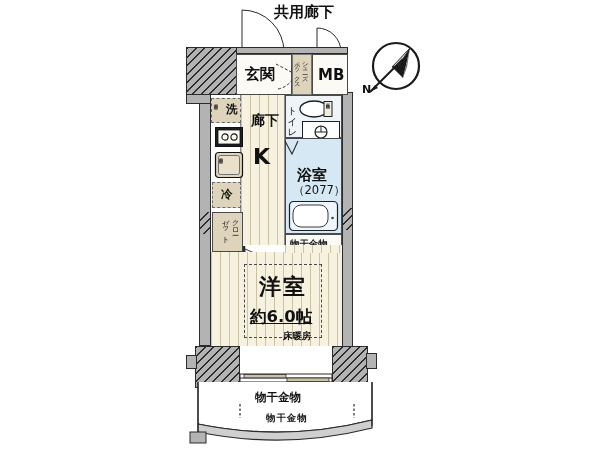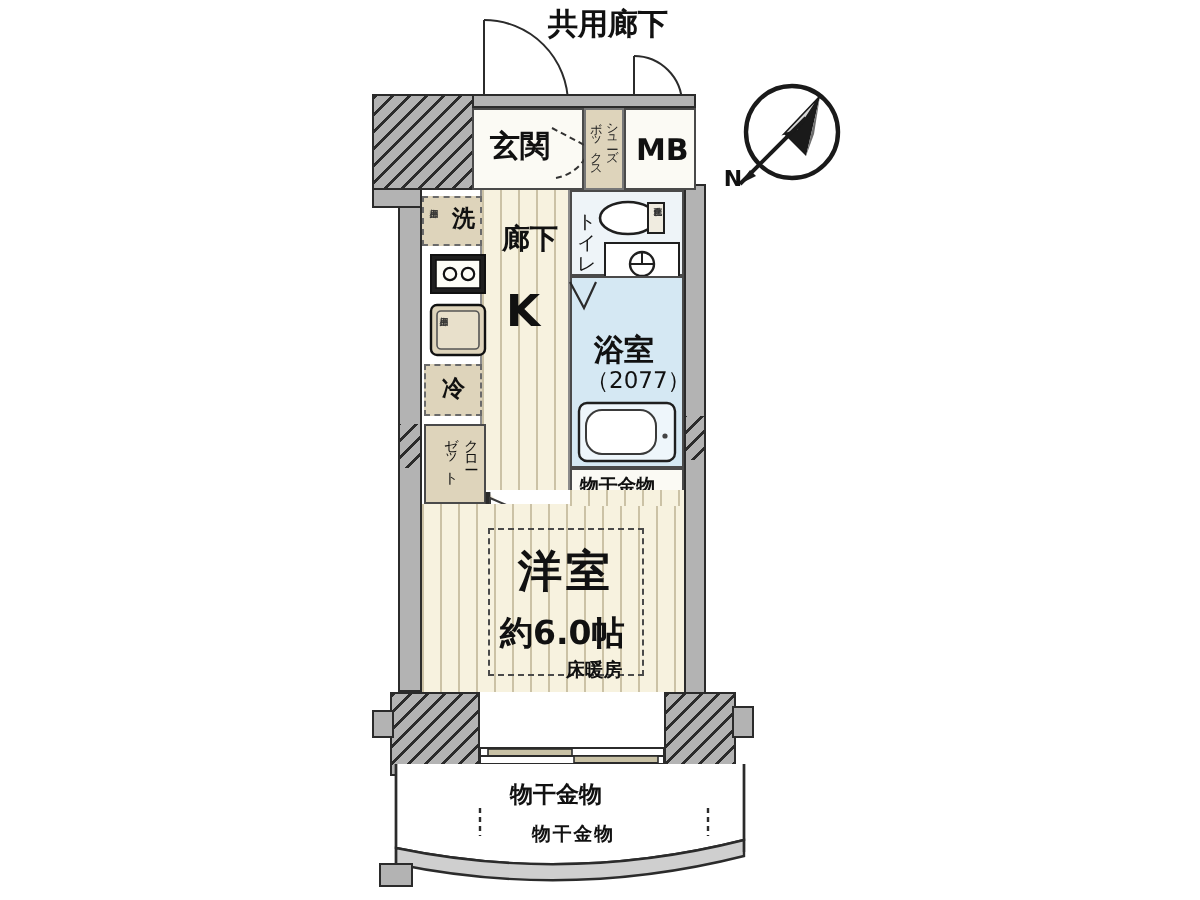--- a/index.html
+++ b/index.html
@@ -194,21 +194,21 @@
     </svg>
   </div>
 
   <div class="ab floor-plain outline" style="left:285px;top:234px;width:57px;height:18px;"></div>
   <div class="lbl bold s9" style="left:290px;top:239px;">物干金物</div>
 
   <div class="ab floor-wood" style="left:211px;top:252px;width:131px;height:94px;"></div>
   <div class="ab floor-wood" style="left:285px;top:245px;width:57px;height:8px;"></div>
   <div class="ab dash2" style="left:244px;top:264px;width:78px;height:74px;"></div>
   <div class="lbl bold s22" style="left:259px;top:276px;letter-spacing:2px;">洋室</div>
-  <div class="lbl bold s16" style="left:250px;top:309px;">約6.0帖</div>
+  <div class="lbl bold s16" style="left:250px;top:309px;text-decoration:underline;">約6.0帖</div>
   <div class="lbl bold s9" style="left:283px;top:331px;">床暖房</div>
 
   <div class="ab wall hatch" style="left:195px;top:346px;width:45px;height:42px;"></div>
   <div class="ab wall" style="left:186px;top:355px;width:11px;height:14px;"></div>
   <div class="ab wall hatch" style="left:332px;top:346px;width:36px;height:42px;"></div>
   <div class="ab wall" style="left:366px;top:353px;width:11px;height:16px;"></div>
 
   <div class="ab" style="left:240px;top:374px;width:92px;height:8px;">
     <svg width="92" height="8" viewBox="0 0 92 8">
       <rect x="0" y="0" width="92" height="8" fill="#ffffff" stroke="#2b2b2b" stroke-width="1"></rect>

